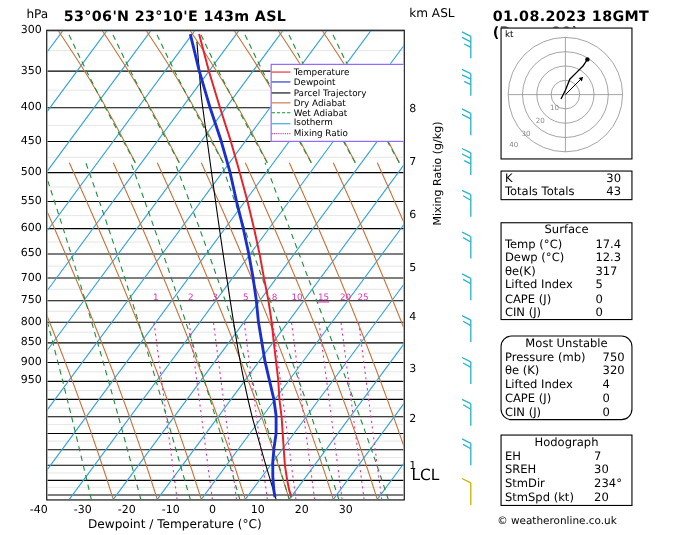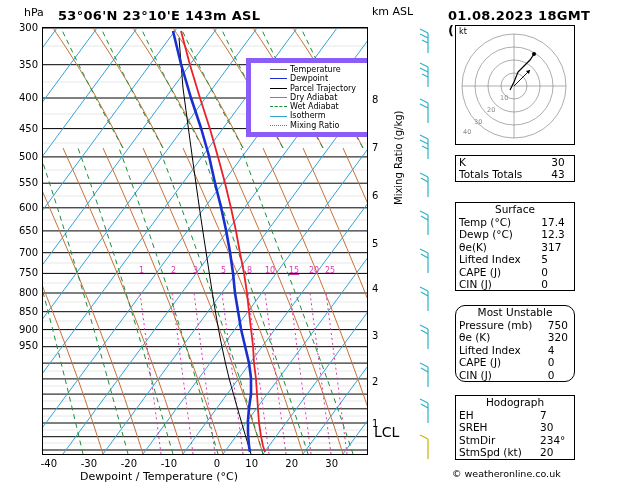--- a/index.html
+++ b/index.html
@@ -15,29 +15,29 @@
   .hpa-label{position:absolute;left:24px;top:6px;font-size:11px;}
   .km-label{position:absolute;left:372px;top:6px;font-size:11px;text-align:center;line-height:11px;}
   .title-left{position:absolute;left:58px;top:8px;font-size:13px;font-weight:bold;letter-spacing:.3px;}
   .title-right{position:absolute;left:448px;top:8px;font-size:13px;font-weight:bold;letter-spacing:.3px;}
 
   .plot{position:absolute;left:42px;top:27px;width:326px;height:428px;
         border:1px solid #000;box-sizing:border-box;overflow:hidden;background:#fff;}
   .plot svg{position:absolute;left:0;top:0;}
   .ytick{position:absolute;left:4px;width:34px;text-align:right;font-size:10px;}
   .kmtick{position:absolute;left:372px;font-size:10px;}
-  .xtick{position:absolute;font-size:10px;text-align:right;width:30px;}
+  .xtick{position:absolute;font-size:10px;text-align:left;width:30px;}
   .xaxis-title{position:absolute;left:80px;top:470px;font-size:11px;}
   .mix-title{position:absolute;left:393px;top:205px;font-size:10px;
              transform:rotate(-90deg);transform-origin:left top;white-space:nowrap;}
   .lcl{position:absolute;left:374px;top:424px;font-size:14px;}
 
   
   .legend{position:absolute;left:203px;top:30px;width:120px;background:#fff;
-          border:5px solid #8b5cf6;padding:2px 19px;font-size:8px;line-height:9.3px;z-index:5;}
+          border:1px solid #8b5cf6;padding:2px 0;font-size:8px;line-height:9.3px;z-index:5;}
   .legend div{display:flex;align-items:center;gap:3px;white-space:nowrap;}
   .legend i{display:inline-block;width:17px;height:0;border-top:1.6px solid #000;flex:0 0 17px;}
 
   
   #hodo-box{position:absolute;left:455px;top:25px;width:118px;height:118px;
             border:1px solid #000;background:#fff;}
   #hodo-box .kt{position:absolute;left:3px;top:1px;font-size:8px;}
   .tbl{position:absolute;border:1px solid #000;background:#fff;font-size:10.5px;}
   .tbl table{border-collapse:collapse;width:100%;}
   .tbl td{padding:0 3px;line-height:12.4px;white-space:nowrap;}

